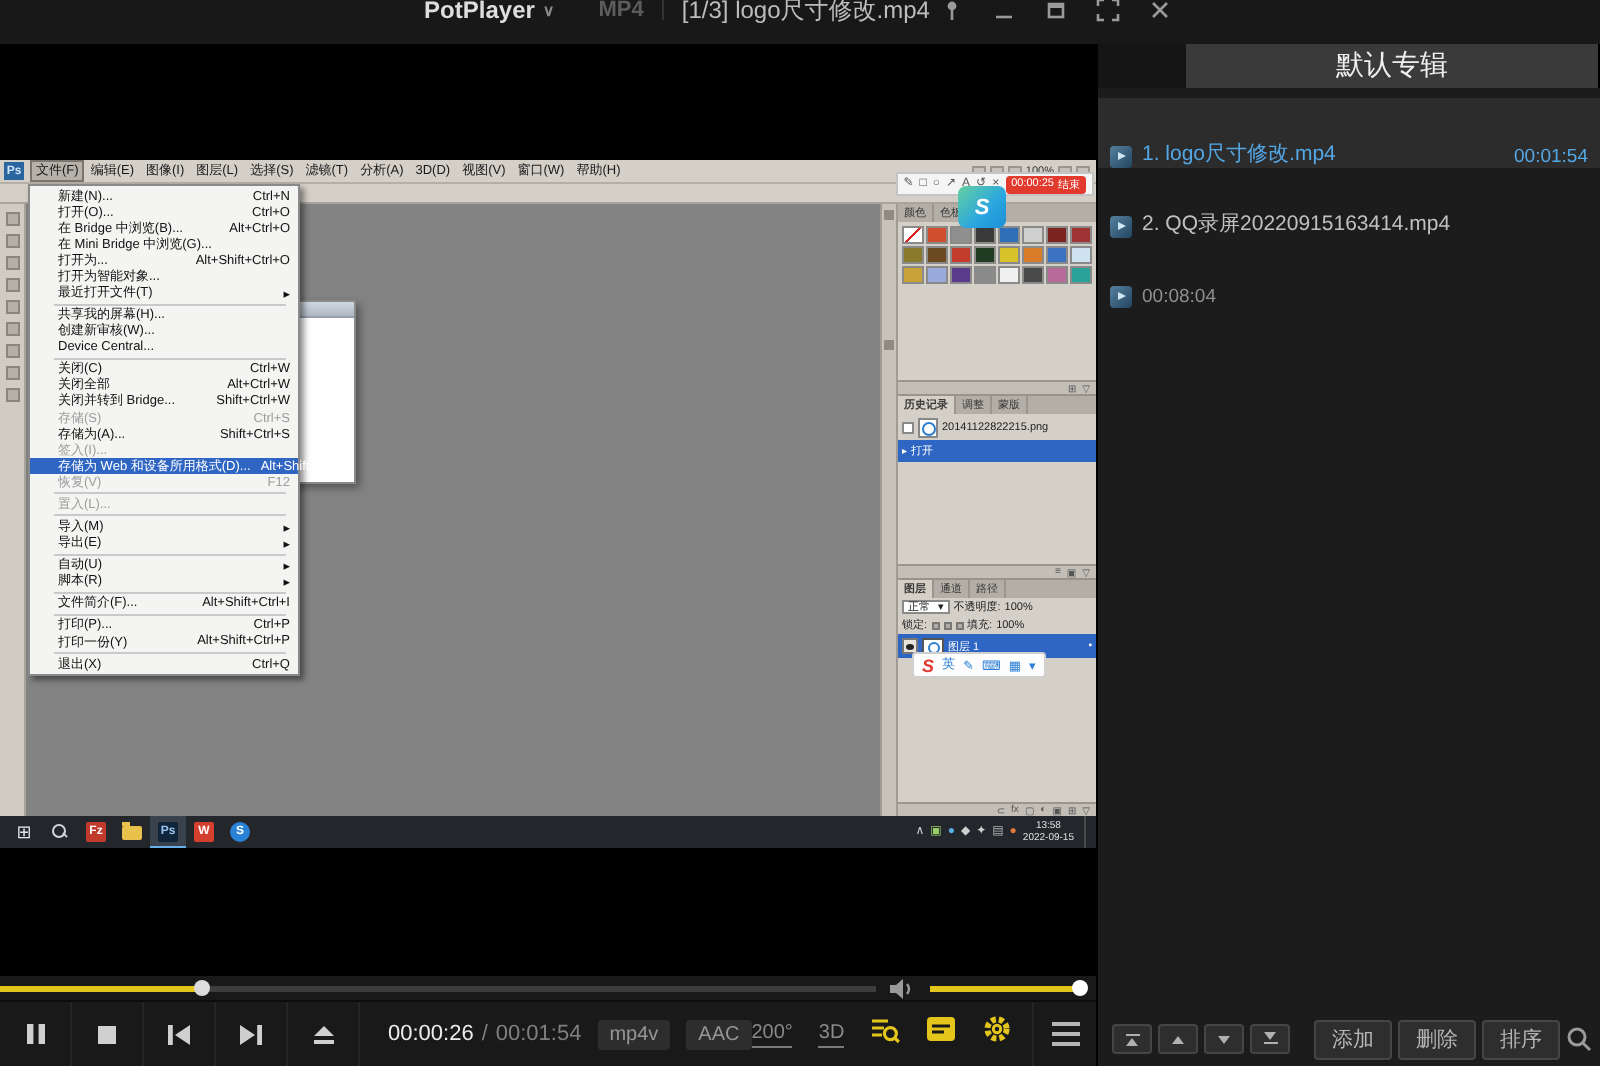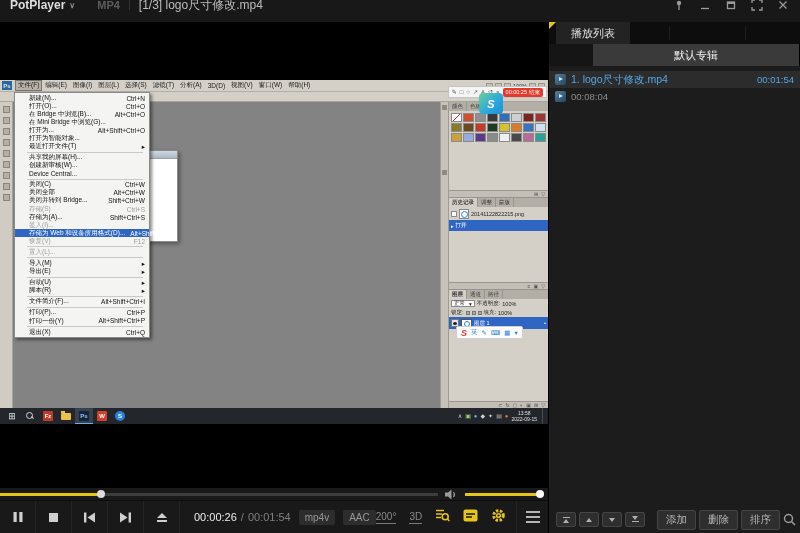--- a/index.html
+++ b/index.html
@@ -1,20 +1,20 @@
 <!DOCTYPE html>
 <html><head>
 <meta charset="utf-8">
 <style>
   *{box-sizing:border-box;margin:0;padding:0;}
   html,body{background:#111;}
   .stage{position:relative;width:800px;height:533px;background:#000;font-family:"Liberation Sans",sans-serif;overflow:hidden;}
 
   
-  .titlebar{height:22px;background:#181818;display:flex;align-items:center;justify-content:space-between;padding:0 6px 12px 10px;}
+  .titlebar{height:22px;background:#181818;display:flex;align-items:center;justify-content:center;padding:0 6px 12px 10px;}
   .tb-left{display:flex;align-items:center;}
   .app-name{color:#dedede;font-size:12px;font-weight:bold;display:flex;align-items:center;gap:4px;cursor:default;}
   .caret{color:#8a8a8a;font-size:8px;}
   .codec-badge{color:#5c5c5c;font-size:11px;font-weight:bold;margin-left:22px;}
   .tb-div{width:1px;height:10px;background:#333;margin:0 9px;}
   .title-text{color:#bdbdbd;font-size:12px;}
   .tb-right{display:flex;gap:3px;}
   .win-btn{width:23px;height:18px;display:flex;align-items:center;justify-content:center;}
   .win-btn svg{stroke:#9a9a9a;fill:none;stroke-width:1.3;}
 
@@ -132,24 +132,24 @@
   .menu-btn{width:42px;border-left:1px solid #242424;display:flex;flex-direction:column;align-items:center;justify-content:center;gap:3px;margin-left:10px;}
   .ham-bar{width:14px;height:2px;background:#b5b5b5;}
 
   
   .playlist{width:252px;background:#1c1c1c;display:flex;flex-direction:column;border-left:1px solid #000;}
   .pl-header{height:22px;background:#0d0d0d;display:flex;position:relative;align-items:stretch;}
   .corner{position:absolute;left:0;top:0;width:0;height:0;border-top:7px solid #e3c51c;border-right:7px solid transparent;}
   .pl-tab{margin-left:7px;padding:0 15px;background:#232323;color:#e0e0e0;font-size:11px;display:flex;align-items:center;}
   .strip-div{position:absolute;top:4px;bottom:4px;width:1px;background:#1e1e1e;}
   .album-tabs{height:22px;display:flex;background:#151515;}
-  .album-tab{flex:1;display:flex;align-items:center;justify-content:center;font-size:11px;color:#7f7f7f;border-right:1px solid #000;margin-left:44px;}
+  .album-tab{flex:1;display:flex;align-items:center;justify-content:center;font-size:14px;color:#7f7f7f;border-right:1px solid #000;margin-left:44px;}
   .album-tab.active{background:#3a3a3a;color:#efefef;}
   .pl-items{padding-top:5px;}
-  .pl-item{height:17px;display:flex;align-items:center;gap:5px;padding:0 6px;font-size:10.5px;color:#c0c0c0;}
+  .pl-item{height:35px;display:flex;align-items:flex-end;gap:5px;padding:0 6px;font-size:10.5px;color:#c0c0c0;}
   .pl-item.selected{background:#2c2c2c;color:#54a7e5;}
   .pl-item.selected .pl-duration{color:#54a7e5;}
   .pl-icon{width:11px;height:11px;border-radius:2px;background:linear-gradient(135deg,#55809f,#23455f);position:relative;flex:none;}
   .pl-icon::after{content:"";position:absolute;left:4px;top:3px;border-left:4px solid #cfe6f5;border-top:2.5px solid transparent;border-bottom:2.5px solid transparent;}
   .pl-label{flex:1;overflow:hidden;white-space:nowrap;text-overflow:ellipsis;}
   .pl-duration{font-size:9.5px;color:#8f8f8f;}
   .pl-space{flex:1;}
   .pl-bottom{height:27px;display:flex;align-items:center;gap:3px;padding:0 7px;}
   .nav-btn{width:20px;height:15px;background:#2e2e2e;border:1px solid #454545;border-radius:2px;display:flex;flex-direction:column;align-items:center;justify-content:center;flex:none;}
   .tri{width:0;height:0;border-left:3px solid transparent;border-right:3px solid transparent;}
@@ -633,34 +633,33 @@
         </div>
         <div class="menu-btn">
           <span class="ham-bar"></span>
           <span class="ham-bar"></span>
           <span class="ham-bar"></span>
         </div>
       </div>
     </div>
 
     <div class="playlist">
-      <div class="pl-header">
-        <span class="corner"></span>
-        <span class="pl-tab">播放列表</span>
-        <span class="strip-div" style="left:120px"></span>
-        <span class="strip-div" style="left:196px"></span>
-      </div>
       <div class="album-tabs" id="album-tabs">
           <span class="album-tab active">默认专辑</span>
         </div>
       <div class="pl-items" id="pl-items">
           <div class="pl-item selected">
             <span class="pl-icon"></span>
             <span class="pl-label">1. logo尺寸修改.mp4</span>
             <span class="pl-duration">00:01:54</span>
+          </div>
+          <div class="pl-item">
+            <span class="pl-icon"></span>
+            <span class="pl-label">2. QQ录屏20220915163414.mp4</span>
+            <span class="pl-duration"></span>
           </div>
           <div class="pl-item">
             <span class="pl-icon"></span>
             <span class="pl-duration">00:08:04</span>
           </div>
         </div>
       <div class="pl-space"></div>
       <div class="pl-bottom">
         <span class="nav-btn">
             <span class="nbar"></span>

